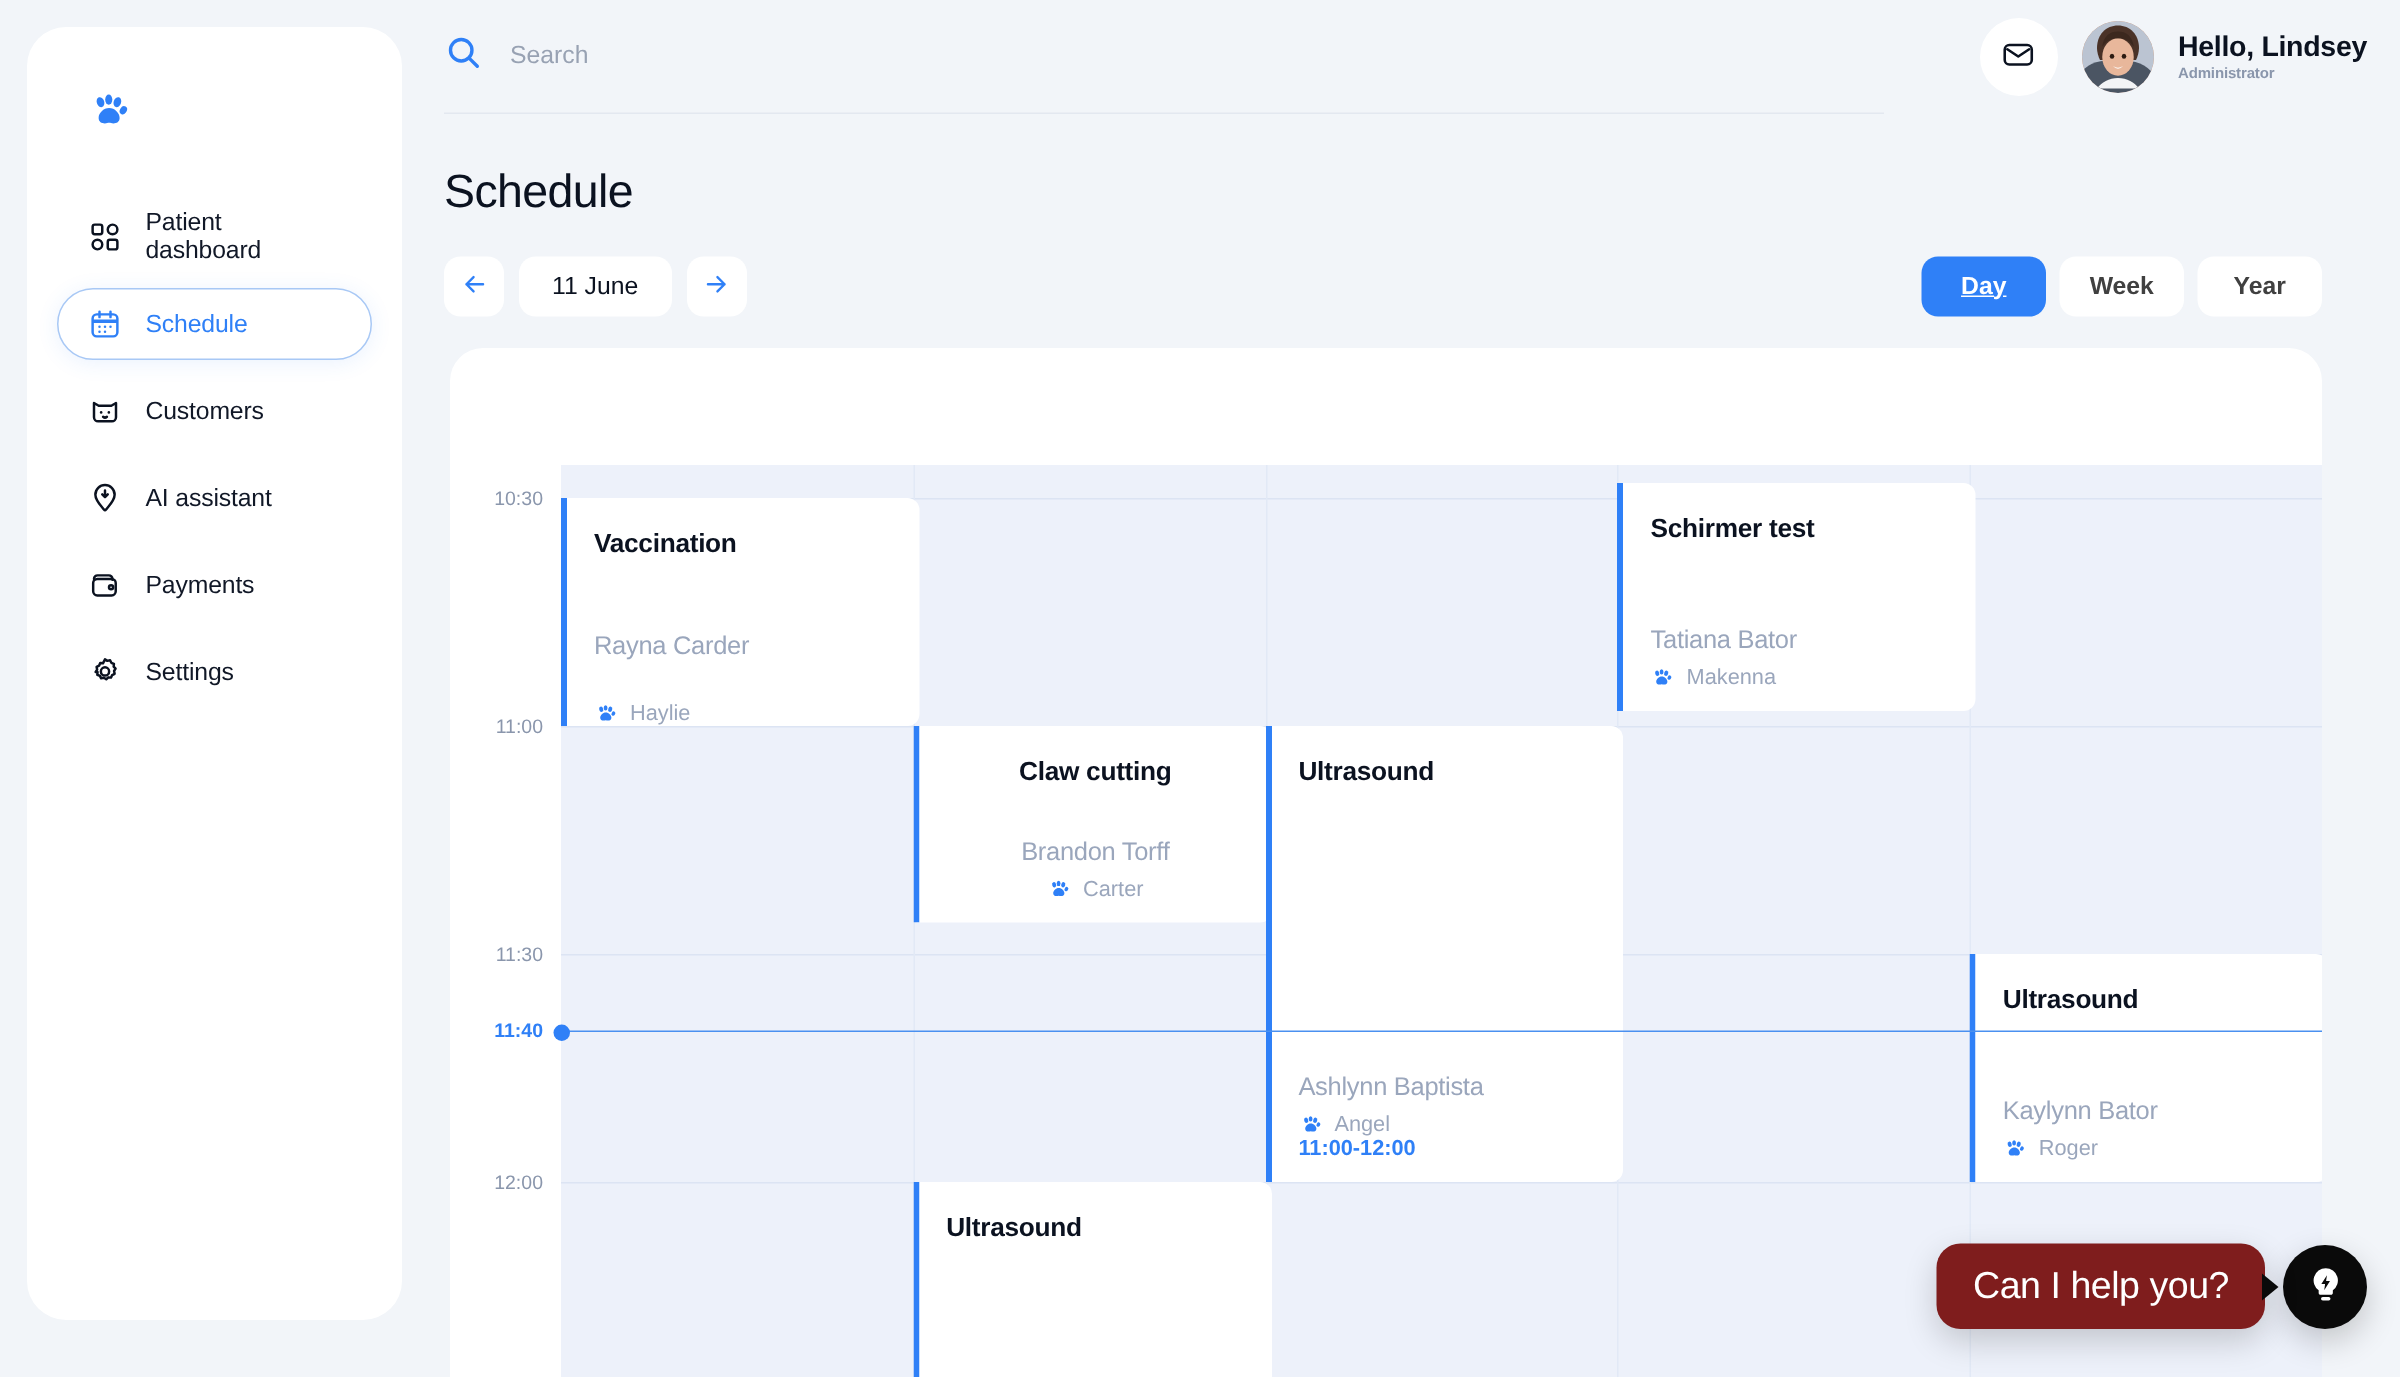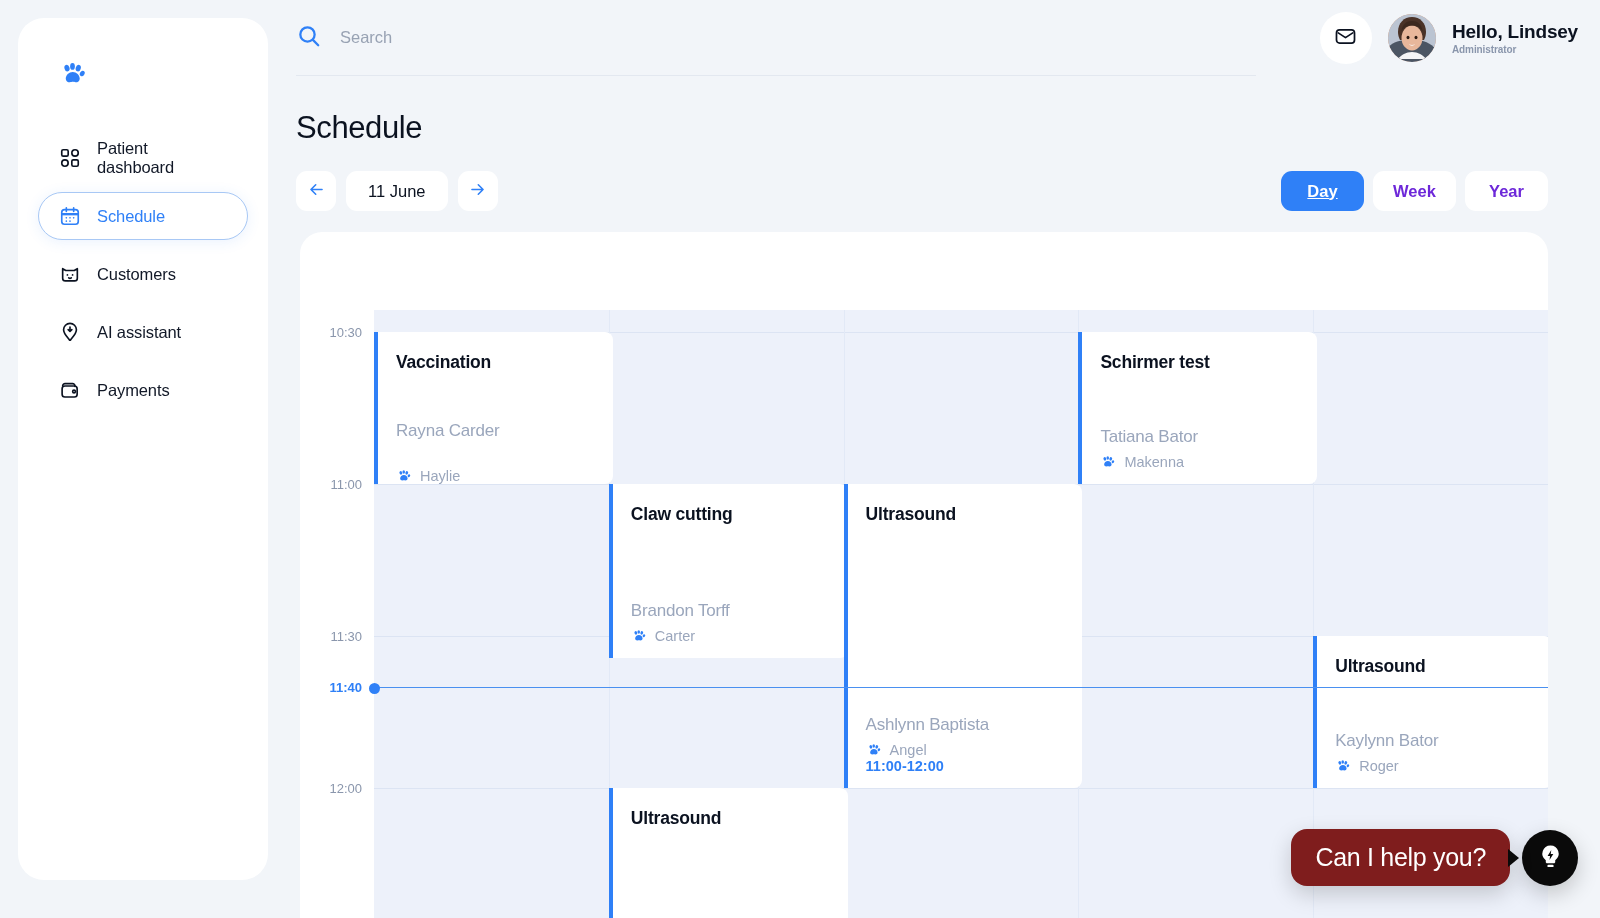--- a/index.html
+++ b/index.html
@@ -157,21 +157,21 @@
     margin-left: auto;
     display: flex;
     gap: 9px;
   }
   .view-btn {
     height: 40px;
     min-width: 83px;
     padding: 0 18px;
     border-radius: 11px;
     background: #fff;
-    color: #6d28d9;
+    color: #404040;
     font-size: 16.5px;
     font-weight: bold;
     border: none;
     cursor: pointer;
     font-family: "Liberation Sans", sans-serif;
   }
   .view-btn.active { background: #2F80F7; color: #fff; text-decoration: underline; }
 
   
   #calendar {
@@ -416,20 +416,29 @@
       <span class="nav-icon">
         <svg viewBox="0 0 24 24" fill="none" stroke="#0B1220" stroke-width="1.8">
           <path d="M4 7.6A2.6 2.6 0 0 1 6.6 5h8.2a2.6 2.6 0 0 1 2.6 2.6v.6" stroke-linecap="round"></path>
           <rect x="3.4" y="7.6" width="16.4" height="12" rx="3"></rect>
           <circle cx="16.4" cy="13.6" r="1.5"></circle>
         </svg>
       </span>
       <span class="nav-label">Payments</span>
     </div>
 
+    <div class="nav-item">
+      <span class="nav-icon">
+        <svg viewBox="0 0 24 24" fill="none" stroke="#0B1220" stroke-width="1.8">
+          <path d="M12 2.8l1.7 1.1 2-.4.9 1.8 1.9.8-.2 2 1.4 1.5-1.1 1.7.4 2-1.8.9-.8 1.9-2-.2-1.5 1.4-1.7-1.1-2 .4-.9-1.8-1.9-.8.2-2L5.2 12l1.1-1.7-.4-2 1.8-.9.8-1.9 2 .2z" stroke-linejoin="round"></path>
+          <circle cx="12" cy="11.6" r="3"></circle>
+        </svg>
+      </span>
+      <span class="nav-label">Settings</span>
+    </div>
 
   </nav>
 </aside>
 
 <div id="searchbar">
   <span>
     <svg width="26" height="26" viewBox="0 0 24 24" fill="none" stroke="#2F80F7" stroke-width="2.1" stroke-linecap="round">
       <circle cx="10.6" cy="10.6" r="6.6"></circle>
       <path d="M15.6 15.6 20.5 20.5"></path>
     </svg>
@@ -524,38 +533,38 @@
                 <ellipse cx="7.2" cy="7.3" rx="2.0" ry="2.7" transform="rotate(-18 7.2 7.3)"></ellipse>
                 <ellipse cx="11.6" cy="5.9" rx="1.9" ry="2.7"></ellipse>
                 <ellipse cx="16.2" cy="7.3" rx="2.0" ry="2.7" transform="rotate(18 16.2 7.3)"></ellipse>
                 <ellipse cx="19.4" cy="11.6" rx="1.8" ry="2.3" transform="rotate(32 19.4 11.6)"></ellipse>
                 <path d="M11.8 10.4c3.0 0 5.6 2.7 5.6 5.3 0 2.0-1.6 2.9-3.3 2.9-1.0 0-1.6-.35-2.3-.35s-1.3.35-2.3.35c-1.7 0-3.3-.9-3.3-2.9 0-2.6 2.6-5.3 5.6-5.3z"></path>
               </svg>
             </span>
             <span>Haylie</span>
           </div>
         </div>
-        <div class="appt" style="left: 704.4px; width: 238.8px; top: 22px; height: 152px;">
+        <div class="appt" style="left: 704.4px; width: 238.8px; top: 12px; height: 152px;">
           <div class="appt-title">Schirmer test</div>
           <div class="appt-spacer"></div>
           <div class="appt-owner">Tatiana Bator</div>
           <div class="appt-pet">
             <span>
               <svg class="paw-sm" viewBox="0 0 24 24" fill="#2F80F7">
                 <ellipse cx="7.2" cy="7.3" rx="2.0" ry="2.7" transform="rotate(-18 7.2 7.3)"></ellipse>
                 <ellipse cx="11.6" cy="5.9" rx="1.9" ry="2.7"></ellipse>
                 <ellipse cx="16.2" cy="7.3" rx="2.0" ry="2.7" transform="rotate(18 16.2 7.3)"></ellipse>
                 <ellipse cx="19.4" cy="11.6" rx="1.8" ry="2.3" transform="rotate(32 19.4 11.6)"></ellipse>
                 <path d="M11.8 10.4c3.0 0 5.6 2.7 5.6 5.3 0 2.0-1.6 2.9-3.3 2.9-1.0 0-1.6-.35-2.3-.35s-1.3.35-2.3.35c-1.7 0-3.3-.9-3.3-2.9 0-2.6 2.6-5.3 5.6-5.3z"></path>
               </svg>
             </span>
             <span>Makenna</span>
           </div>
         </div>
-        <div class="appt" style="left: 234.8px; width: 238.8px; top: 174px; height: 174px;">
+        <div class="appt" style="left: 234.8px; width: 238.8px; top: 174px; height: 131px; align-items: center;">
           <div class="appt-title">Claw cutting</div>
           <div class="appt-spacer"></div>
           <div class="appt-owner">Brandon Torff</div>
           <div class="appt-pet">
             <span>
               <svg class="paw-sm" viewBox="0 0 24 24" fill="#2F80F7">
                 <ellipse cx="7.2" cy="7.3" rx="2.0" ry="2.7" transform="rotate(-18 7.2 7.3)"></ellipse>
                 <ellipse cx="11.6" cy="5.9" rx="1.9" ry="2.7"></ellipse>
                 <ellipse cx="16.2" cy="7.3" rx="2.0" ry="2.7" transform="rotate(18 16.2 7.3)"></ellipse>
                 <ellipse cx="19.4" cy="11.6" rx="1.8" ry="2.3" transform="rotate(32 19.4 11.6)"></ellipse>

